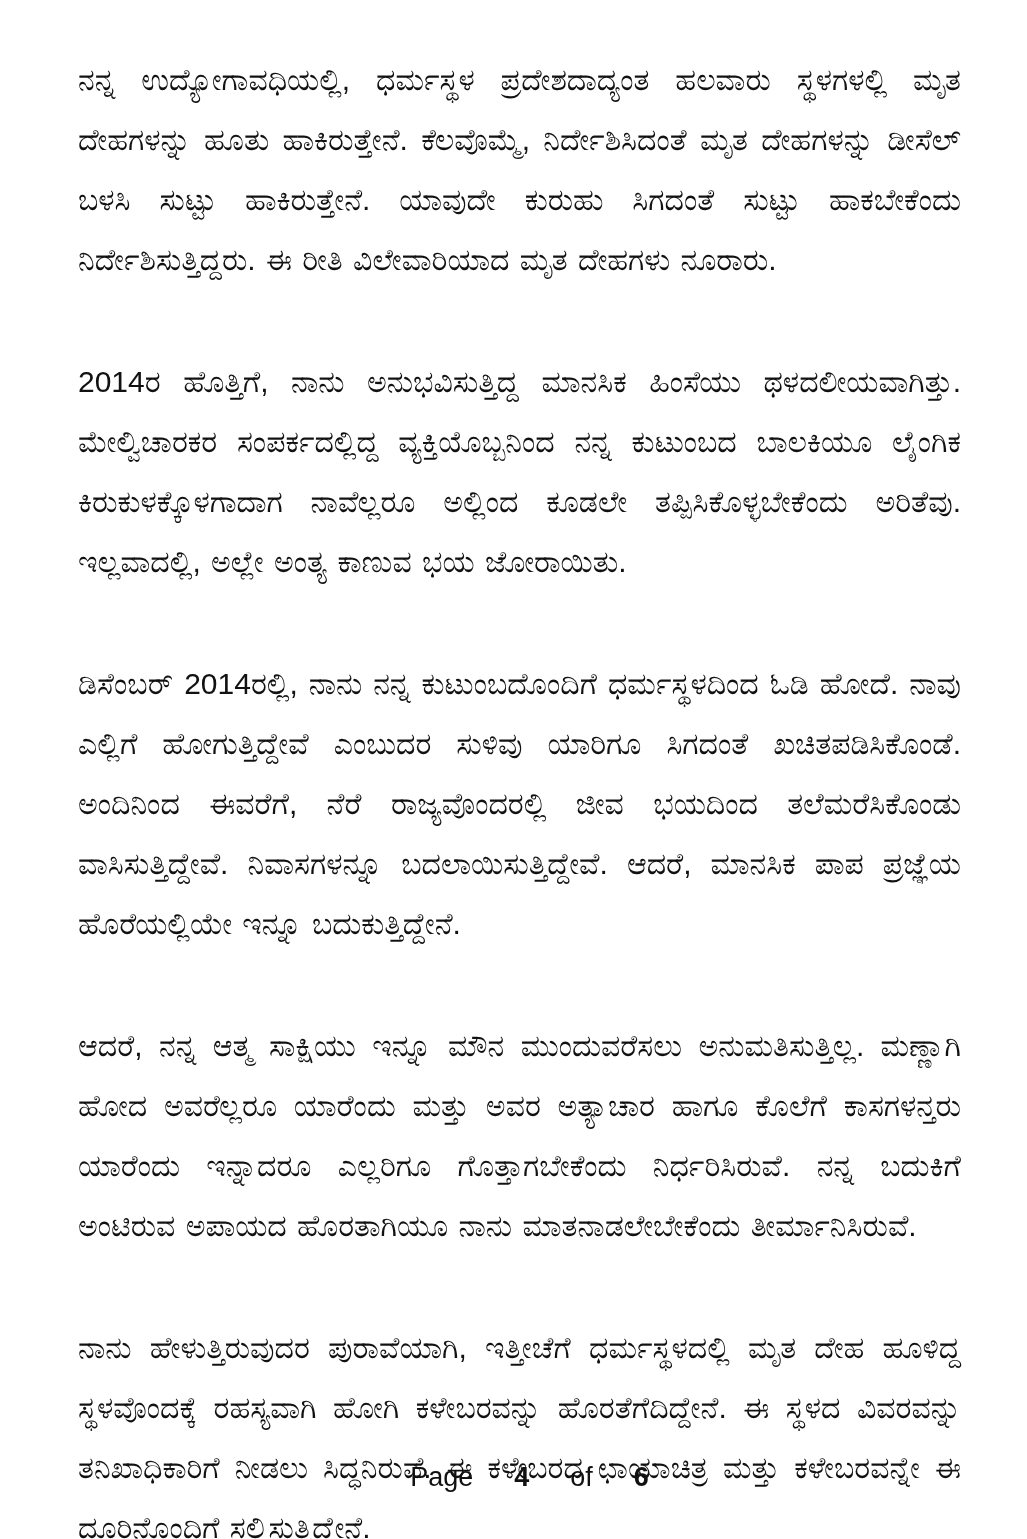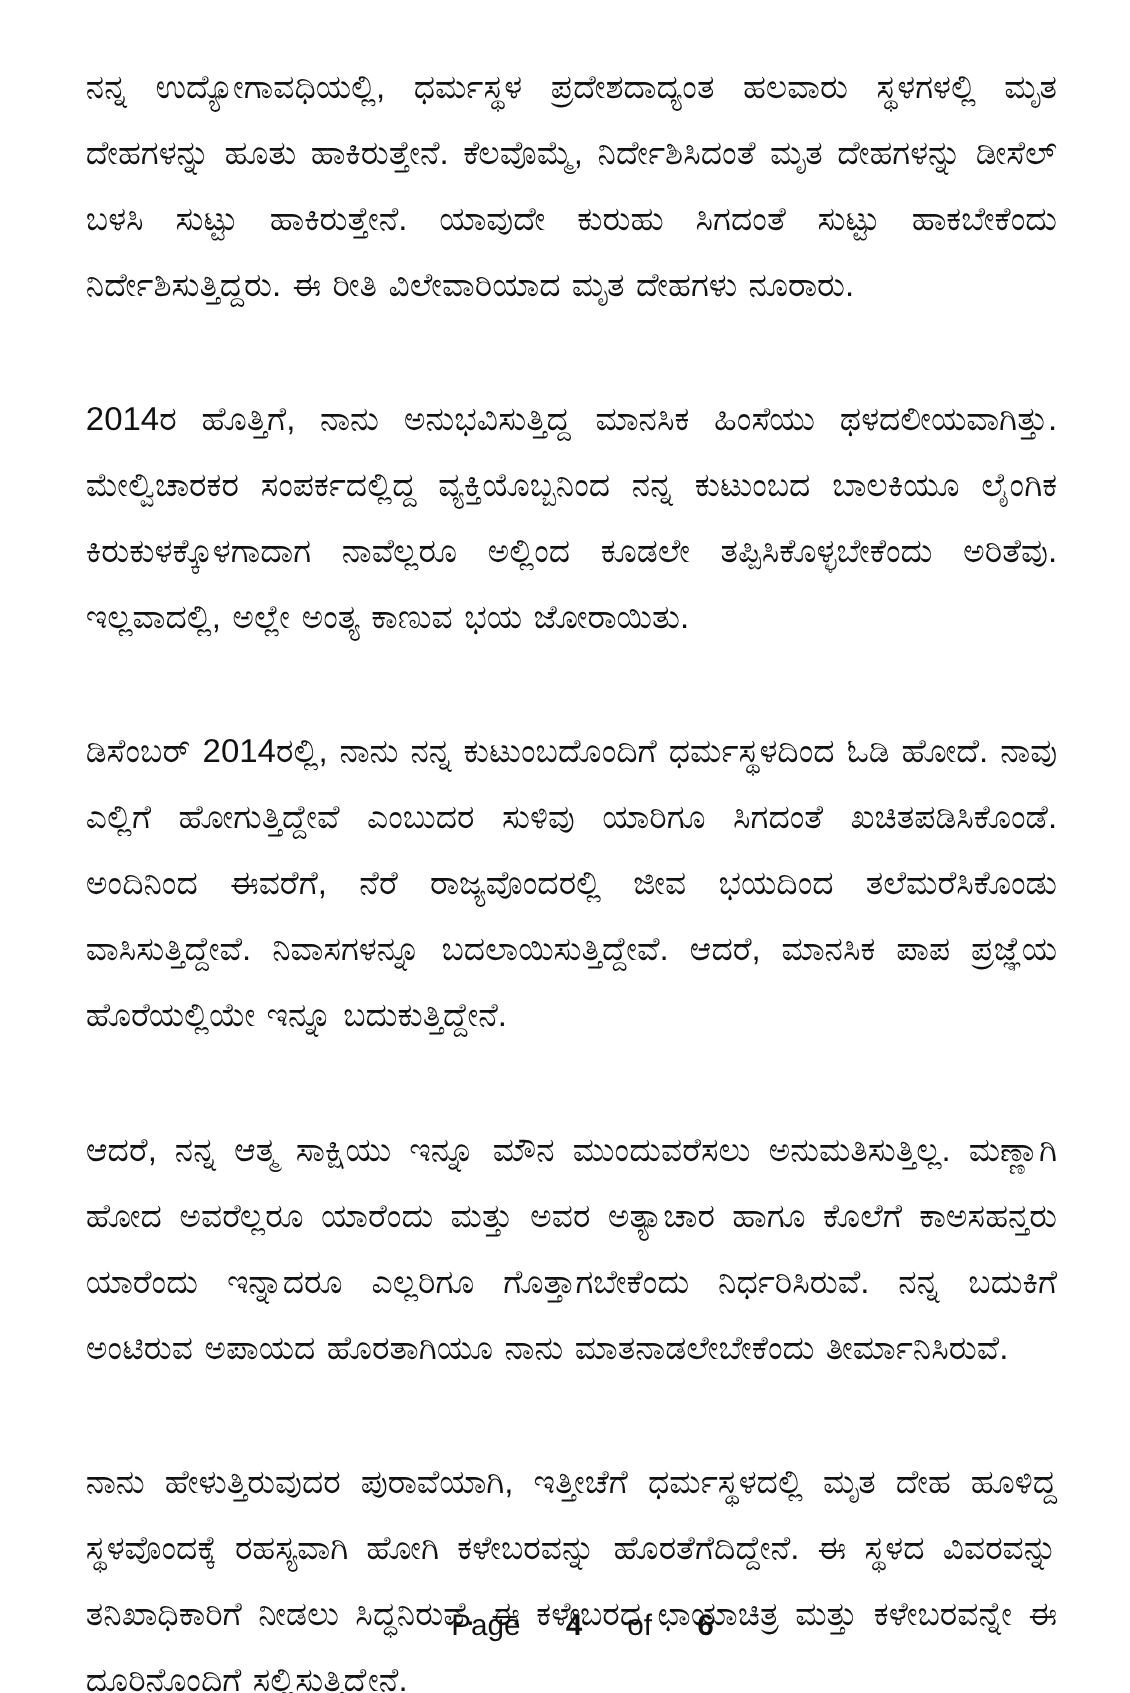--- a/index.html
+++ b/index.html
@@ -59,21 +59,21 @@
 </style>
 </head>
 <body>
 
 <div class="page">
 
   <div class="body-text" id="paragraph-container">
       <p class="para">ನನ್ನ ಉದ್ಯೋಗಾವಧಿಯಲ್ಲಿ, ಧರ್ಮಸ್ಥಳ ಪ್ರದೇಶದಾದ್ಯಂತ ಹಲವಾರು ಸ್ಥಳಗಳಲ್ಲಿ ಮೃತ ದೇಹಗಳನ್ನು ಹೂತು ಹಾಕಿರುತ್ತೇನೆ. ಕೆಲವೊಮ್ಮೆ, ನಿರ್ದೇಶಿಸಿದಂತೆ ಮೃತ ದೇಹಗಳನ್ನು ಡೀಸೆಲ್ ಬಳಸಿ ಸುಟ್ಟು ಹಾಕಿರುತ್ತೇನೆ. ಯಾವುದೇ ಕುರುಹು ಸಿಗದಂತೆ ಸುಟ್ಟು ಹಾಕಬೇಕೆಂದು ನಿರ್ದೇಶಿಸುತ್ತಿದ್ದರು. ಈ ರೀತಿ ವಿಲೇವಾರಿಯಾದ ಮೃತ ದೇಹಗಳು ನೂರಾರು.</p>
       <p class="para">2014ರ ಹೊತ್ತಿಗೆ, ನಾನು ಅನುಭವಿಸುತ್ತಿದ್ದ ಮಾನಸಿಕ ಹಿಂಸೆಯು ಥಳದಲೀಯವಾಗಿತ್ತು. ಮೇಲ್ವಿಚಾರಕರ ಸಂಪರ್ಕದಲ್ಲಿದ್ದ ವ್ಯಕ್ತಿಯೊಬ್ಬನಿಂದ ನನ್ನ ಕುಟುಂಬದ ಬಾಲಕಿಯೂ ಲೈಂಗಿಕ ಕಿರುಕುಳಕ್ಕೊಳಗಾದಾಗ ನಾವೆಲ್ಲರೂ ಅಲ್ಲಿಂದ ಕೂಡಲೇ ತಪ್ಪಿಸಿಕೊಳ್ಳಬೇಕೆಂದು ಅರಿತೆವು. ಇಲ್ಲವಾದಲ್ಲಿ, ಅಲ್ಲೇ ಅಂತ್ಯ ಕಾಣುವ ಭಯ ಜೋರಾಯಿತು.</p>
       <p class="para">ಡಿಸೆಂಬರ್ 2014ರಲ್ಲಿ, ನಾನು ನನ್ನ ಕುಟುಂಬದೊಂದಿಗೆ ಧರ್ಮಸ್ಥಳದಿಂದ ಓಡಿ ಹೋದೆ. ನಾವು ಎಲ್ಲಿಗೆ ಹೋಗುತ್ತಿದ್ದೇವೆ ಎಂಬುದರ ಸುಳಿವು ಯಾರಿಗೂ ಸಿಗದಂತೆ ಖಚಿತಪಡಿಸಿಕೊಂಡೆ. ಅಂದಿನಿಂದ ಈವರೆಗೆ, ನೆರೆ ರಾಜ್ಯವೊಂದರಲ್ಲಿ ಜೀವ ಭಯದಿಂದ ತಲೆಮರೆಸಿಕೊಂಡು ವಾಸಿಸುತ್ತಿದ್ದೇವೆ. ನಿವಾಸಗಳನ್ನೂ ಬದಲಾಯಿಸುತ್ತಿದ್ದೇವೆ. ಆದರೆ, ಮಾನಸಿಕ ಪಾಪ ಪ್ರಜ್ಞೆಯ ಹೊರೆಯಲ್ಲಿಯೇ ಇನ್ನೂ ಬದುಕುತ್ತಿದ್ದೇನೆ.</p>
-      <p class="para">ಆದರೆ, ನನ್ನ ಆತ್ಮ ಸಾಕ್ಷಿಯು ಇನ್ನೂ ಮೌನ ಮುಂದುವರೆಸಲು ಅನುಮತಿಸುತ್ತಿಲ್ಲ. ಮಣ್ಣಾಗಿ ಹೋದ ಅವರೆಲ್ಲರೂ ಯಾರೆಂದು ಮತ್ತು ಅವರ ಅತ್ಯಾಚಾರ ಹಾಗೂ ಕೊಲೆಗೆ ಕಾಅಸಹನ್ತರು ಯಾರೆಂದು ಇನ್ನಾದರೂ ಎಲ್ಲರಿಗೂ ಗೊತ್ತಾಗಬೇಕೆಂದು ನಿರ್ಧರಿಸಿರುವೆ. ನನ್ನ ಬದುಕಿಗೆ ಅಂಟಿರುವ ಅಪಾಯದ ಹೊರತಾಗಿಯೂ ನಾನು ಮಾತನಾಡಲೇಬೇಕೆಂದು ತೀರ್ಮಾನಿಸಿರುವೆ.</p>
+      <p class="para">ಆದರೆ, ನನ್ನ ಆತ್ಮ ಸಾಕ್ಷಿಯು ಇನ್ನೂ ಮೌನ ಮುಂದುವರೆಸಲು ಅನುಮತಿಸುತ್ತಿಲ್ಲ. ಮಣ್ಣಾಗಿ ಹೋದ ಅವರೆಲ್ಲರೂ ಯಾರೆಂದು ಮತ್ತು ಅವರ ಅತ್ಯಾಚಾರ ಹಾಗೂ ಕೊಲೆಗೆ ಕಾಸಗಳನ್ತರು ಯಾರೆಂದು ಇನ್ನಾದರೂ ಎಲ್ಲರಿಗೂ ಗೊತ್ತಾಗಬೇಕೆಂದು ನಿರ್ಧರಿಸಿರುವೆ. ನನ್ನ ಬದುಕಿಗೆ ಅಂಟಿರುವ ಅಪಾಯದ ಹೊರತಾಗಿಯೂ ನಾನು ಮಾತನಾಡಲೇಬೇಕೆಂದು ತೀರ್ಮಾನಿಸಿರುವೆ.</p>
       <p class="para">ನಾನು ಹೇಳುತ್ತಿರುವುದರ ಪುರಾವೆಯಾಗಿ, ಇತ್ತೀಚೆಗೆ ಧರ್ಮಸ್ಥಳದಲ್ಲಿ ಮೃತ ದೇಹ ಹೂಳಿದ್ದ ಸ್ಥಳವೊಂದಕ್ಕೆ ರಹಸ್ಯವಾಗಿ ಹೋಗಿ ಕಳೇಬರವನ್ನು ಹೊರತೆಗೆದಿದ್ದೇನೆ. ಈ ಸ್ಥಳದ ವಿವರವನ್ನು ತನಿಖಾಧಿಕಾರಿಗೆ ನೀಡಲು ಸಿದ್ಧನಿರುವೆ. ಈ ಕಳೇಬರದ ಛಾಯಾಚಿತ್ರ ಮತ್ತು ಕಳೇಬರವನ್ನೇ ಈ ದೂರಿನೊಂದಿಗೆ ಸಲ್ಲಿಸುತ್ತಿದ್ದೇನೆ.</p>
     </div>
 
   <div class="footer">
     <span>Page</span>
     <span class="bold">4</span>
     <span>of</span>
     <span class="bold">6</span>
   </div>
 

